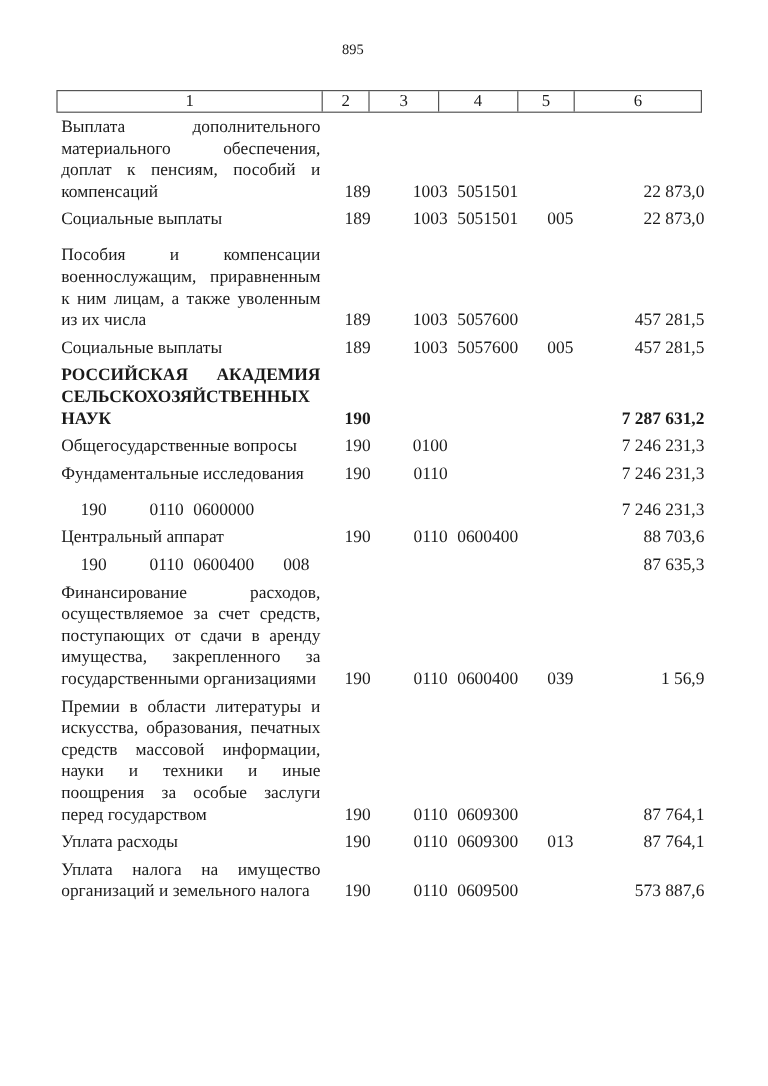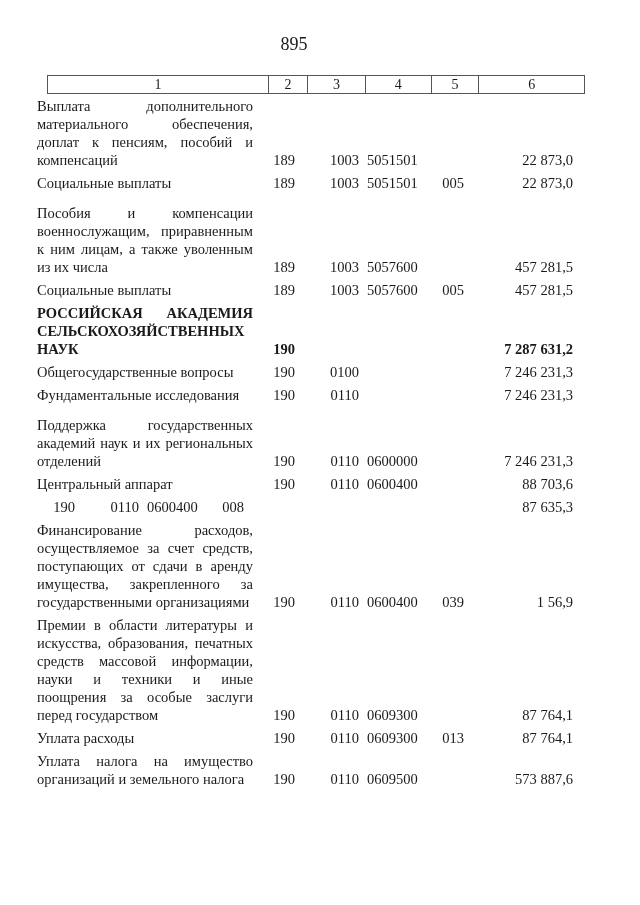--- a/index.html
+++ b/index.html
@@ -15,21 +15,21 @@
       font-family: "Liberation Serif", "DejaVu Serif", serif;
       color: #1a1a1a;
       font-size: 14.5px;
     }
     .page-number {
       position: absolute;
       top: 34px;
       left: 0;
       width: 588px;
       text-align: center;
-      font-size: 18px;
+      font-size: 12px;
     }
     .table-header {
       position: absolute;
       top: 75px;
       left: 47px;
       width: 538px;
       height: 19px;
       border: 1px solid #555;
       box-sizing: border-box;
       display: flex;
@@ -45,21 +45,21 @@
     .c1 { width: 222px; }
     .c2 { width: 39px; }
     .c3 { width: 58px; }
     .c4 { width: 66px; }
     .c5 { width: 48px; }
     .c6 { width: 105px; }
 
     .rows {
       position: absolute;
       top: 97px;
-      left: 37px;
+      left: 51px;
       width: 536px;
     }
     .row {
       display: flex;
       align-items: flex-end;
       margin-bottom: 5px;
     }
     .row.gap-big { margin-top: 12px; }
     .row .name {
       width: 216px;
@@ -148,21 +148,20 @@
   </div>
   <div class="row">
     <div class="name">Фундаментальные исследования</div>
     <div class="v v2">190</div>
     <div class="v v3">0110</div>
     <div class="v v4"></div>
     <div class="v v5"></div>
     <div class="v v6">7 246 231,3</div>
   </div>
   <div class="row gap-big">
-    <div class="name">Поддержка государственных академий наук и их региональных отделений</div>
     <div class="v v2">190</div>
     <div class="v v3">0110</div>
     <div class="v v4">0600000</div>
     <div class="v v5"></div>
     <div class="v v6">7 246 231,3</div>
   </div>
   <div class="row">
     <div class="name">Центральный аппарат</div>
     <div class="v v2">190</div>
     <div class="v v3">0110</div>

